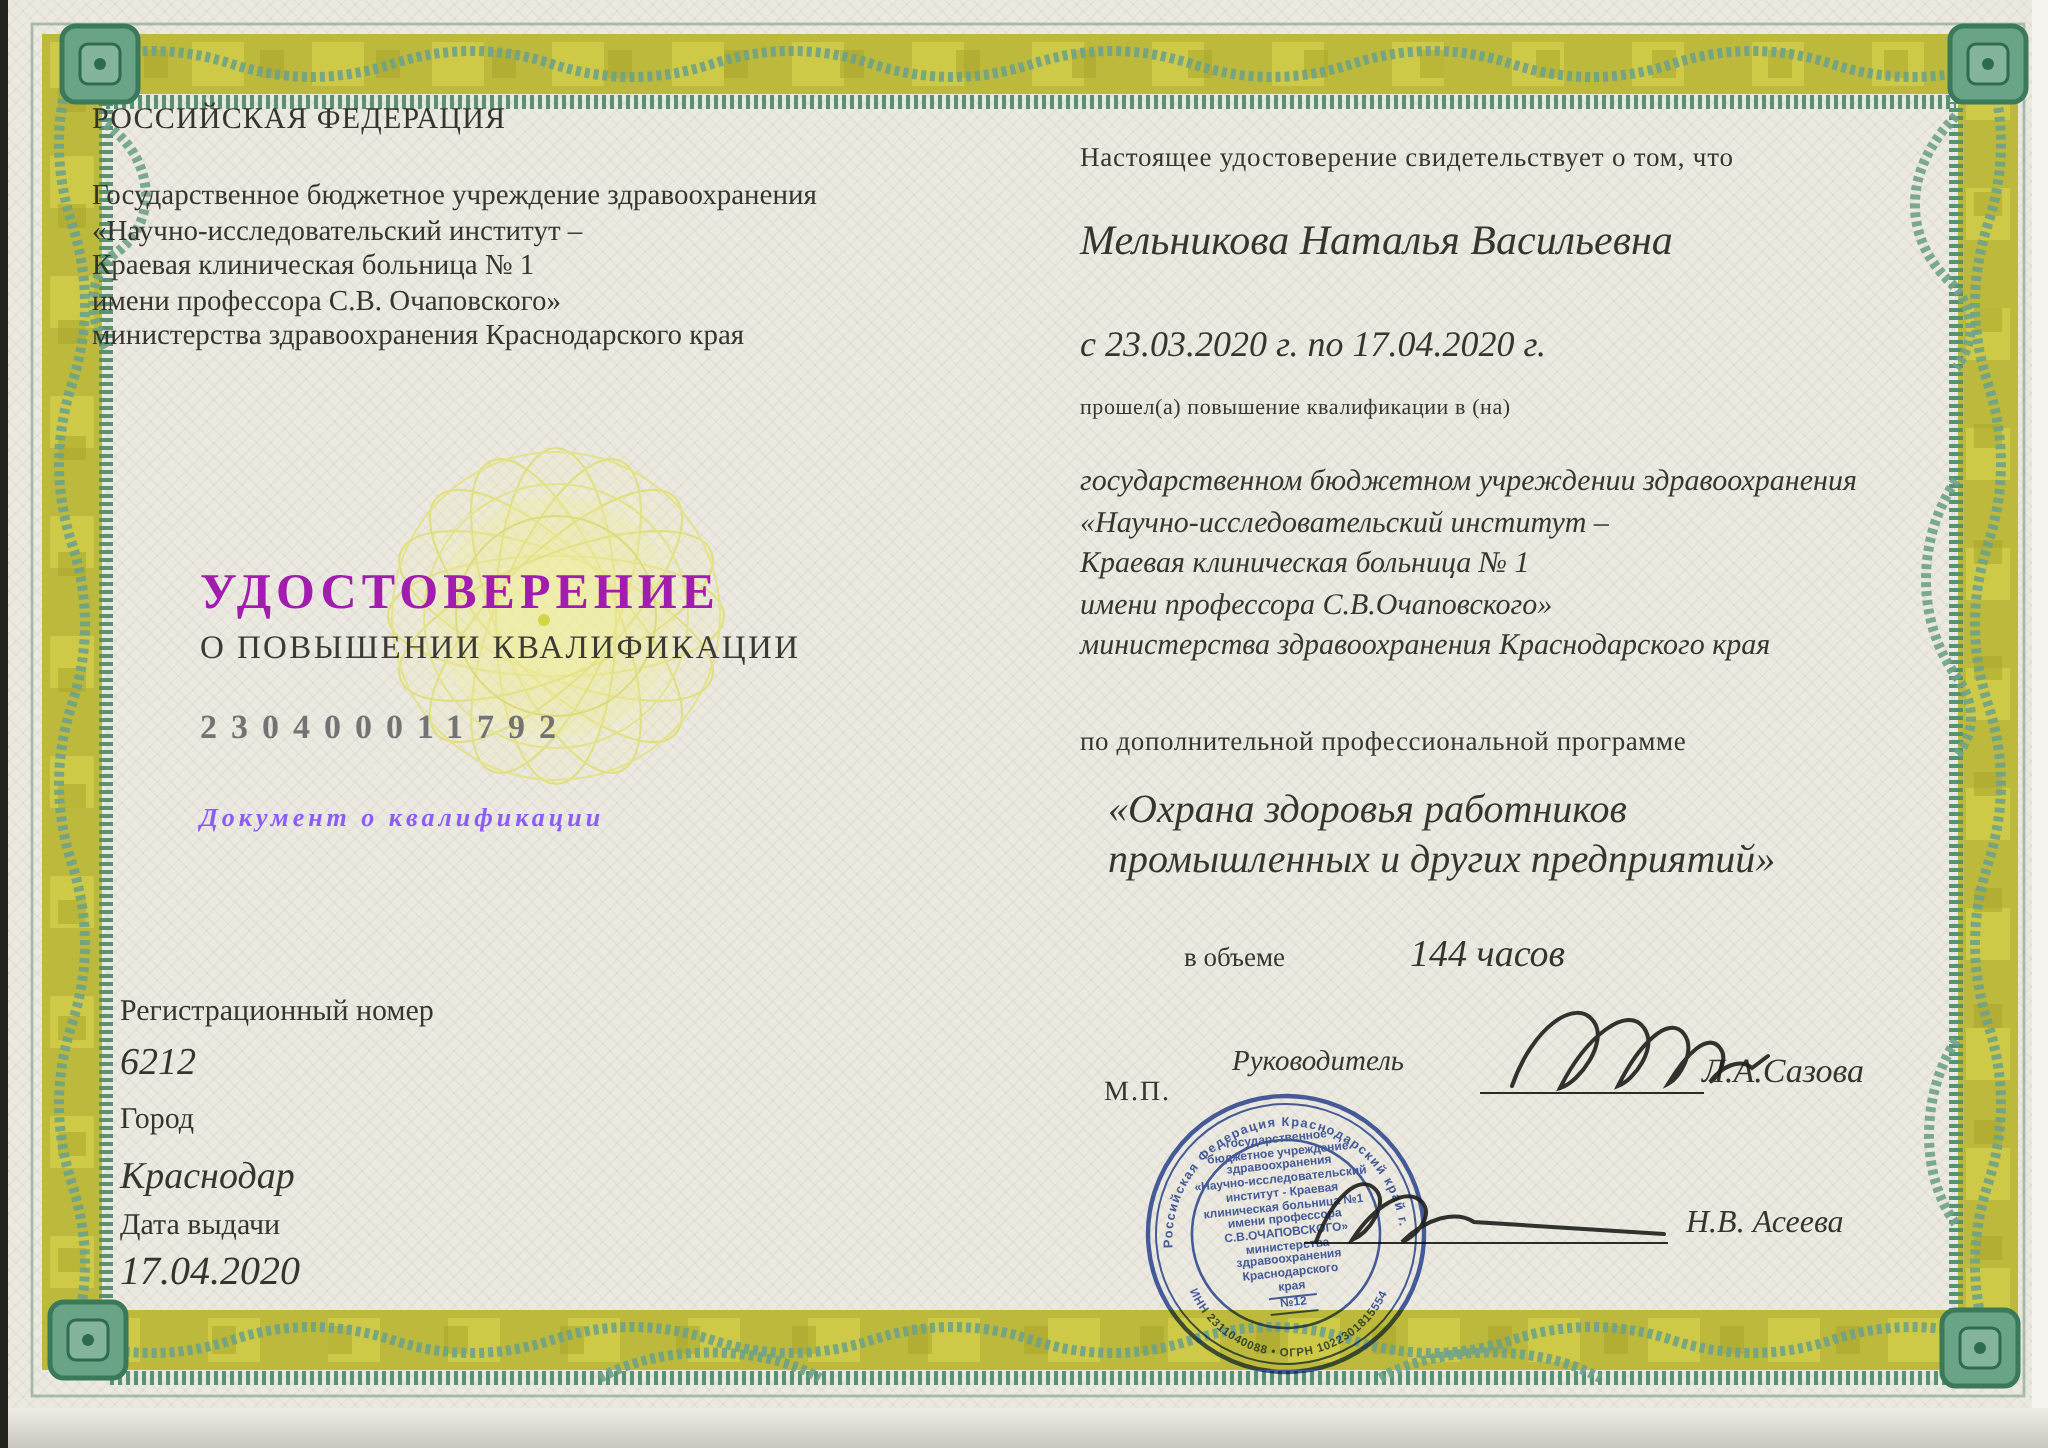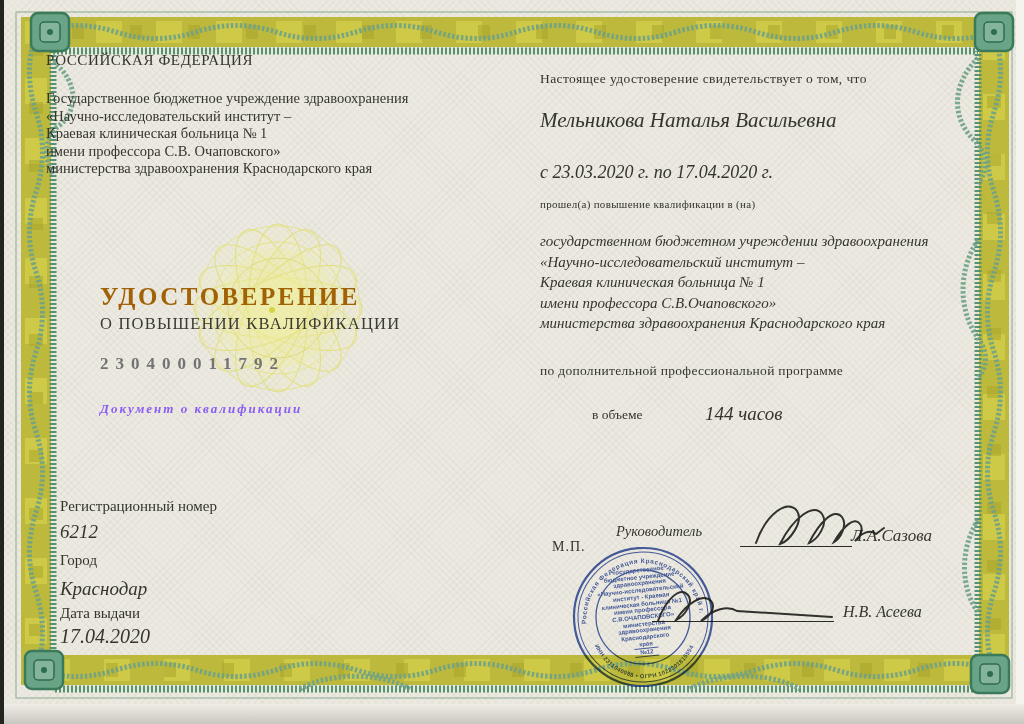--- a/index.html
+++ b/index.html
@@ -23,21 +23,21 @@
   .abs{position:absolute;}
   .ctr{}
   .ital{font-style:italic;}
   .bi{font-style:italic;font-weight:normal;}
 
   
   .lh{left:46px;top:52px;width:424px;}
   .country{font-size:15px;letter-spacing:.6px;margin-bottom:21px;}
   .issuer-line{font-size:14.5px;line-height:17.5px;}
   .titles{left:100px;top:283px;width:380px;}
-  .doc-title{font-size:25px;letter-spacing:2.5px;font-weight:600;color:#a16207;}
+  .doc-title{font-size:25px;letter-spacing:2.5px;font-weight:600;color:#a21caf;}
   .doc-subtitle{font-size:16.5px;letter-spacing:1.2px;margin-top:3px;color:#3b3a33;}
   .serial{font-size:17px;font-weight:bold;letter-spacing:7px;margin-top:20px;color:#737373;}
   .doc-kind{font-size:13px;font-style:italic;font-weight:600;letter-spacing:2px;margin-top:27px;color:#8b5cf6;}
   .reg{left:60px;top:498px;width:424px;}
   .reg-label{font-size:15px;}
   .reg-number{font-size:19px;margin-top:6px;}
   .city-label{font-size:15px;margin-top:9px;}
   .city{font-size:19px;margin-top:9px;}
   .date-label{font-size:15px;margin-top:5px;}
   .issue-date{font-size:20px;margin-top:3px;}
@@ -171,20 +171,24 @@
     <div class="period ital">с 23.03.2020 г. по 17.04.2020 г.</div>
     <div class="completed">прошел(а) повышение квалификации в (на)</div>
     <div class="inst">
       <div class="inst-line">государственном бюджетном учреждении здравоохранения</div>
       <div class="inst-line">«Научно-исследовательский институт –</div>
       <div class="inst-line">Краевая клиническая больница № 1</div>
       <div class="inst-line">имени профессора С.В.Очаповского»</div>
       <div class="inst-line">министерства здравоохранения Краснодарского края</div>
     </div>
     <div class="prog-label">по дополнительной профессиональной программе</div>
+    <div class="prog-name bi">
+      <div>«Охрана здоровья работников</div>
+      <div>промышленных и других предприятий»</div>
+    </div>
     <div class="volume-row">
       <span class="volume-label">в объеме</span>
       <span class="volume-value ital">144 часов</span>
     </div>
   </div>
 
   <div class="abs ital head-label">Руководитель</div>
   <div class="abs sig-line1"></div>
   <div class="abs ital head-name">Л.А.Сазова</div>
   <div class="abs mp">М.П.</div>

